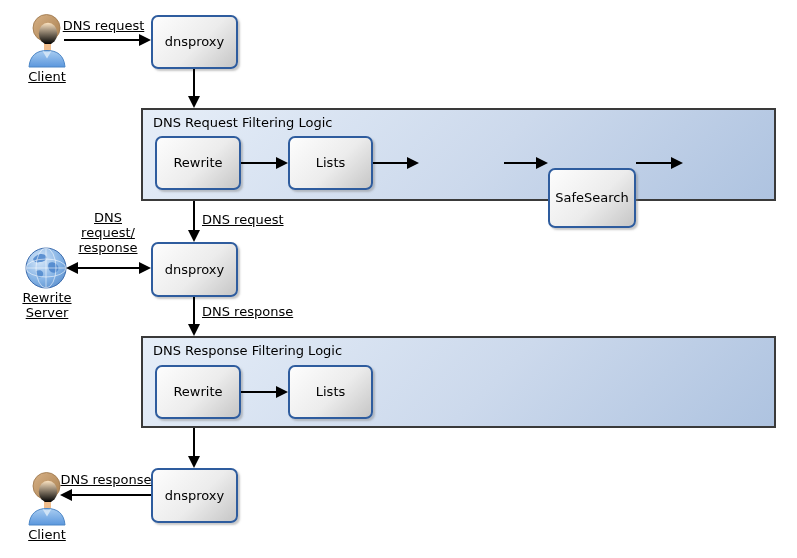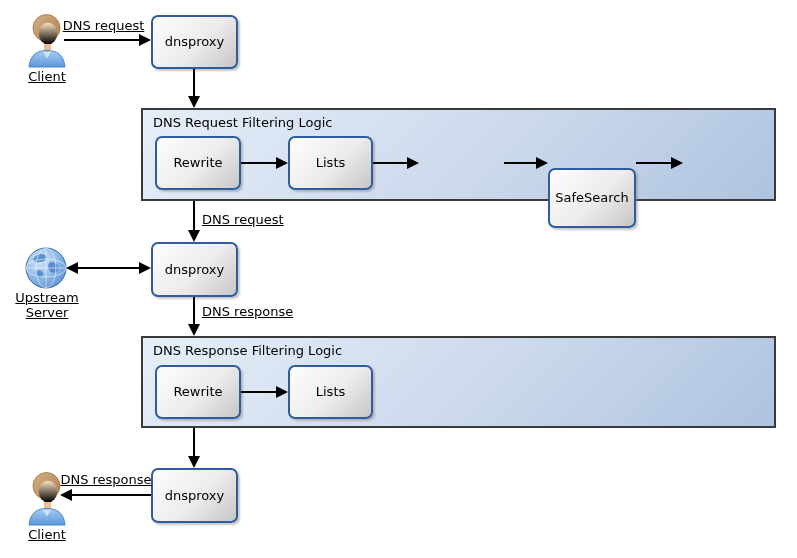--- a/index.html
+++ b/index.html
@@ -131,26 +131,31 @@
     <path d="M9 13 C13 7 20 7 22 10 C24 13 20 16 16 16 C12 17 10 16 9 13 Z" fill="#4a84cb" opacity="0.85"></path>
     <path d="M25 17 C29 15 34 18 34.5 22 C34.5 26 30 28 27 26 C24 24 23.5 19 25 17 Z" fill="#4a84cb" opacity="0.85"></path>
     <path d="M12 25 C16 23 20 25 19 29 C18 32 13 32.5 12 29 Z" fill="#4a84cb" opacity="0.8"></path>
     <g stroke="#ffffff" stroke-opacity="0.55" fill="none" stroke-width="1">
       <ellipse cx="22" cy="22" rx="10" ry="20"></ellipse>
       <ellipse cx="22" cy="22" rx="20" ry="9"></ellipse>
       <line x1="2" y1="22" x2="42" y2="22"></line>
       <line x1="22" y1="2" x2="22" y2="42"></line>
     </g>
   </svg>
-  <div class="lbl lbl-c" style="left:4px;top:290px;width:86px;">Upstream Server</div>
+  <div class="lbl lbl-c" style="left:4px;top:290px;width:86px;">Rewrite Server</div>
 
   <div class="arrow" style="left:66px;top:262px;width:85px;height:12px;">
     <div class="ah ah-left" style="left:0;top:0;"></div>
     <div class="hline" style="left:10px;top:5px;width:65px;"></div>
     <div class="ah ah-right" style="left:73px;top:0;"></div>
+  </div>
+  <div class="lbl lbl-c" style="left:72px;top:210px;width:72px;">
+    <span style="display:block">DNS</span>
+    <span style="display:block">request/</span>
+    <span style="display:block">response</span>
   </div>
 
   <div class="arrow" style="left:188px;top:297px;width:12px;height:39px;">
     <div class="vline" style="left:5px;top:0;height:29px;"></div>
     <div class="ah ah-down" style="left:0;top:27px;"></div>
   </div>
   <div class="lbl" style="left:202px;top:304px;white-space:nowrap;">DNS response</div>
 
   <div class="container-box" style="left:141px;top:336px;width:635px;height:92px;padding-left:15px;">
     <div class="container-title">DNS Response Filtering Logic</div>

